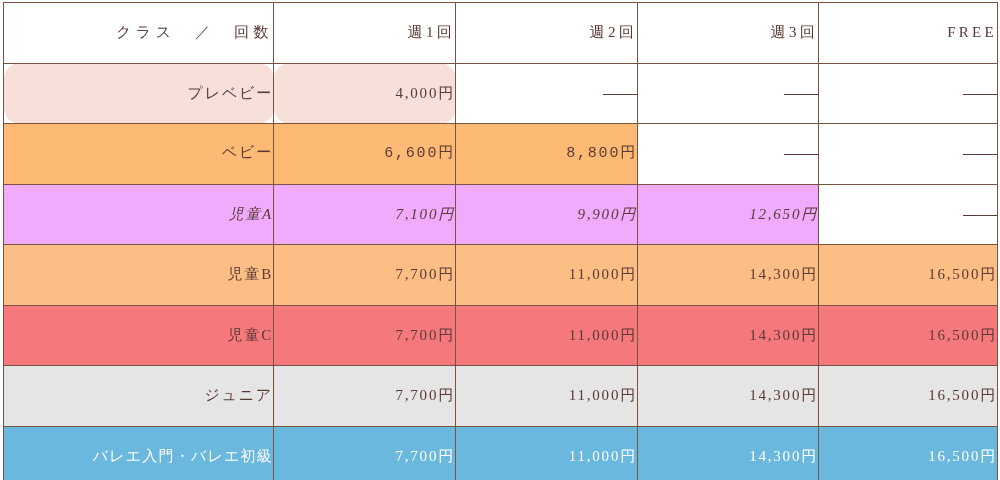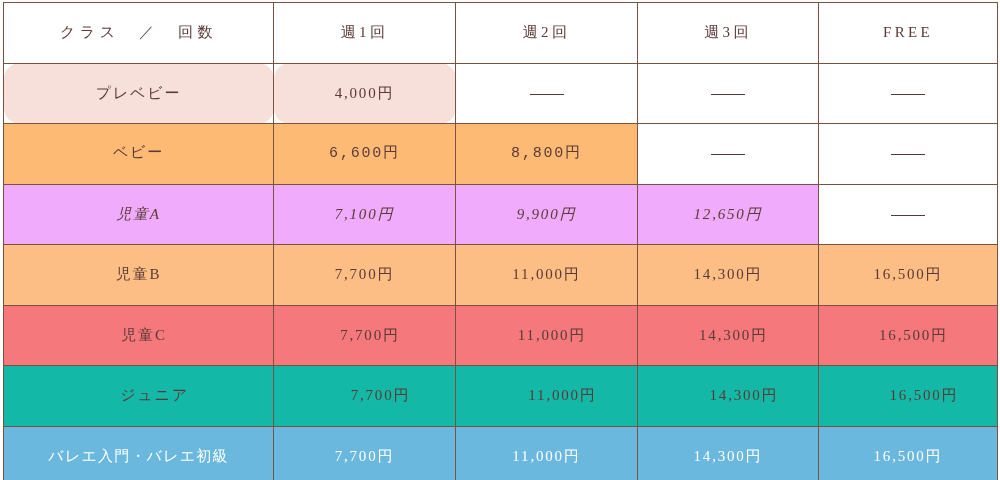--- a/index.html
+++ b/index.html
@@ -31,21 +31,21 @@
 
   table.price-table col.c-class { width: 270px; }
   table.price-table col.c-w1    { width: 182px; }
   table.price-table col.c-w2    { width: 182px; }
   table.price-table col.c-w3    { width: 181px; }
   table.price-table col.c-free  { width: 179px; }
 
   table.price-table th,
   table.price-table td {
     border: 1px solid #7a5340;
-    text-align: center;
+    text-align: right;
     vertical-align: middle;
     font-weight: normal;
     color: #5a3a36;
     font-size: 15px;
     letter-spacing: 0.12em;
     padding: 0;
     height: 59.5px;
     line-height: 1.3;
   }
 
@@ -70,21 +70,21 @@
     border-top: 1.6px solid #5a3a36;
     vertical-align: middle;
   }
 
   
   tr.row-prebaby td.tinted { background: #f7dfda; border-radius: 16px; }
   tr.row-baby    td.tinted { background: #fdba74; font-family: Liberation Mono, monospace; }
   tr.row-jidoA   td.tinted { background: #f0abfc; font-style: italic; }
   tr.row-jidoB   td.tinted { background: #fcbe84; }
   tr.row-jidoC   td.tinted { background: #f4787c; padding-left: 11px; }
-  tr.row-junior  td.tinted { background: #14b8a6; padding-left: 32px; }
+  tr.row-junior  td.tinted { background: #e5e5e5; padding-left: 32px; }
   tr.row-ballet  td.tinted { background: #6bb8df; color: #ffffff; }
   tr.row-ballet  td.tinted .label,
   tr.row-ballet  td.tinted { color: #ffffff; }
 
   tr.row-ballet td.tinted.name { letter-spacing: 0.08em; font-size: 15px; }
 </style>
 </head>
 <body>
 
 <div id="price-table-wrap">

